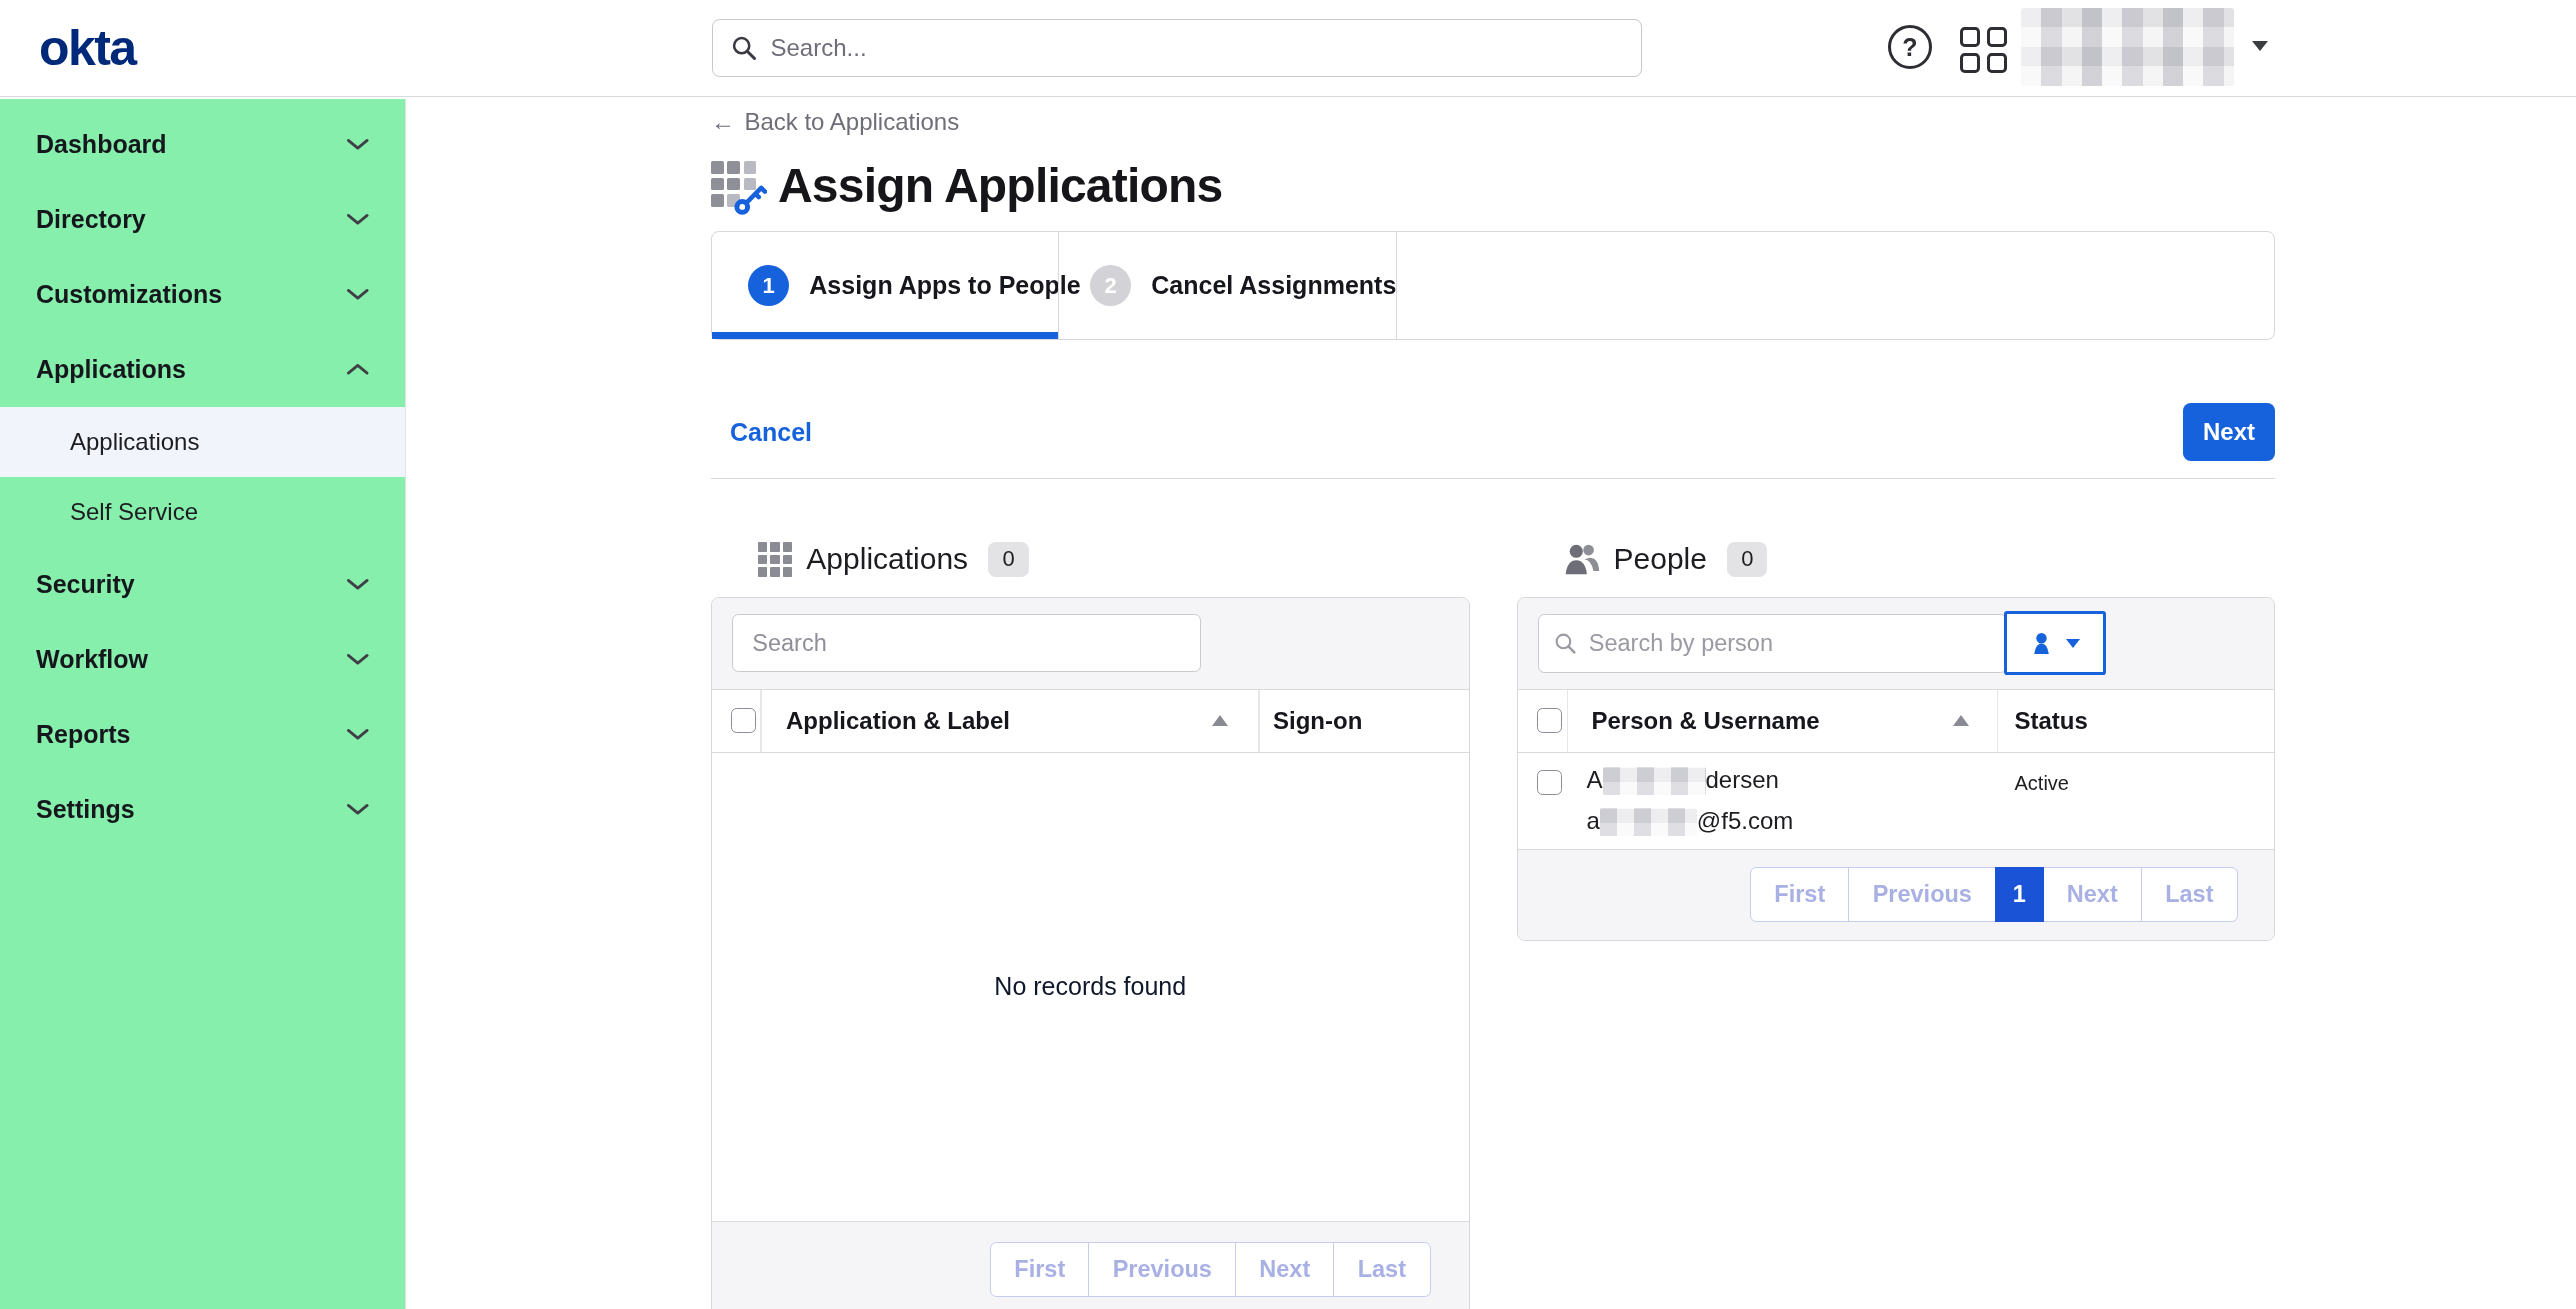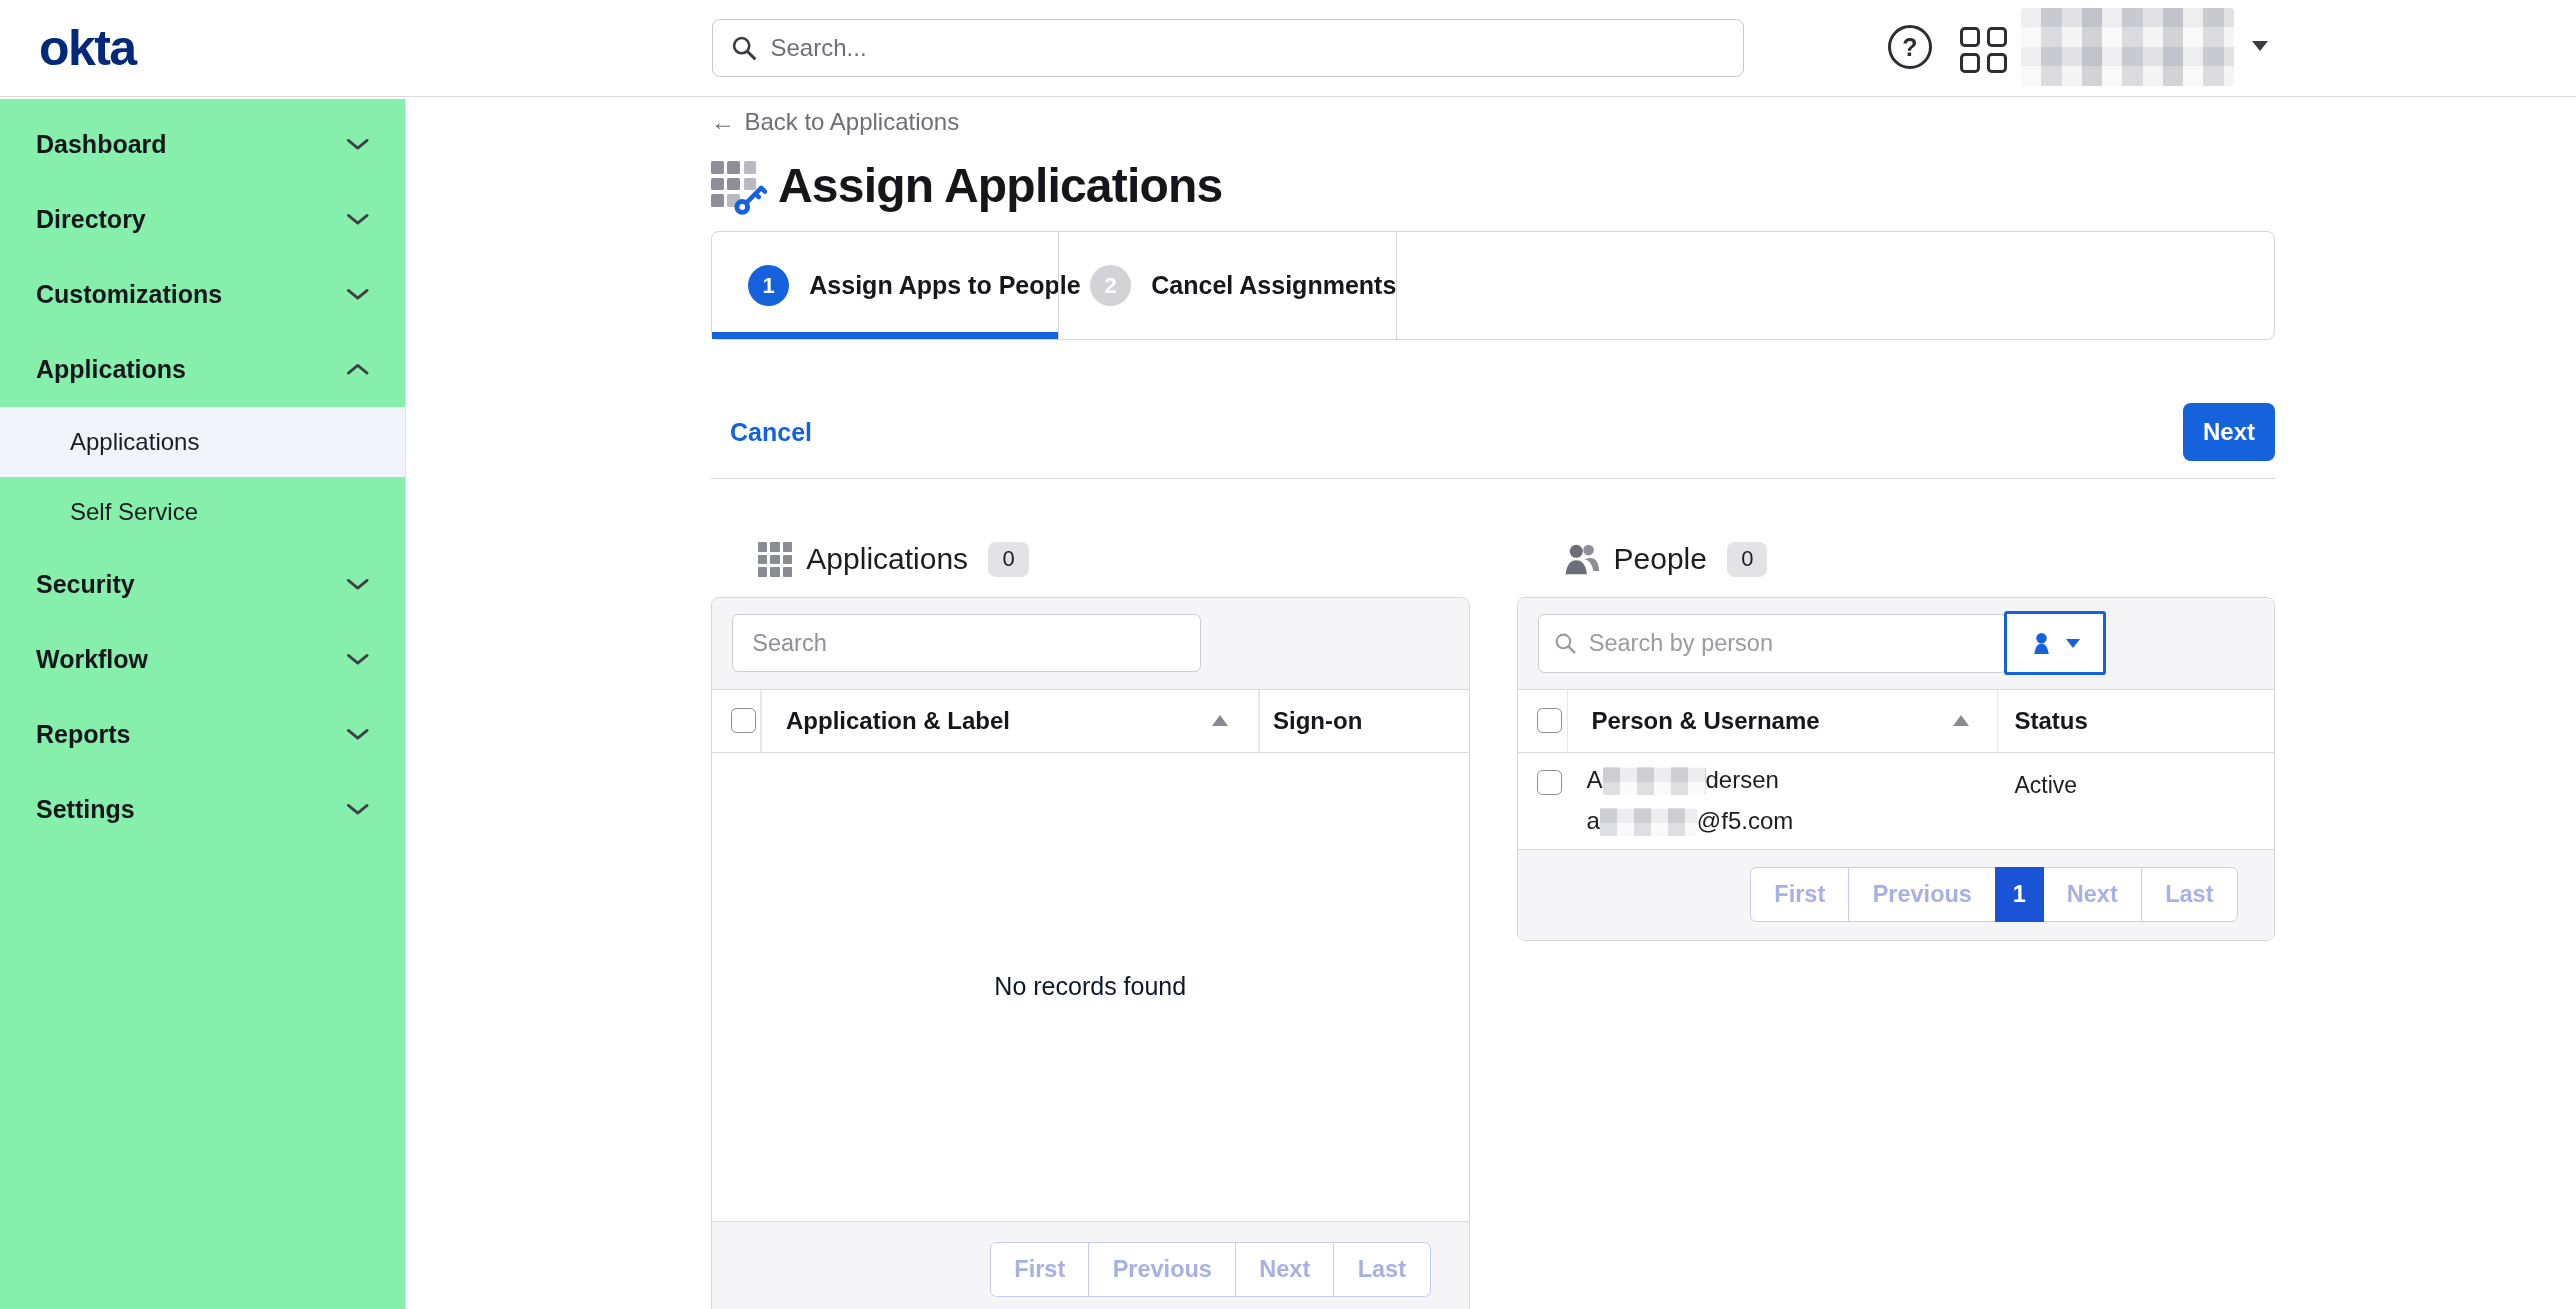--- a/index.html
+++ b/index.html
@@ -6,21 +6,21 @@
   html,body { width:2576px; height:1309px; }
   body {
     position:relative; overflow:hidden; background:#fff;
     font-family:"Liberation Sans", sans-serif; color:#1d1d21;
   }
   
   .topbar { position:absolute; top:0; left:0; right:0; height:97px; background:#fff;
             border-bottom:1.6px solid #d9d9de; z-index:5; }
   .logo { position:absolute; left:39px; top:50%; transform:translateY(-50%);
           font-size:50px; font-weight:bold; color:#00297a; letter-spacing:-1.6px; }
-  .gsearch { position:absolute; left:712px; top:19px; width:1032px; height:58px;
+  .gsearch { position:absolute; left:712px; top:19px; width:930px; height:58px;
              border:1.6px solid #c7c7cd; border-radius:7.8px; background:#fff;
              display:flex; align-items:center; padding:0 17px; gap:12.5px; }
   .gsearch input { border:none; outline:none; flex:1; font-size:24px; color:#1d1d21;
                    font-family:inherit; background:transparent; }
   .gsearch input::placeholder { color:#6e6e78; }
   .help { position:absolute; left:1888px; top:25px; width:44px; height:44px;
           border:3.1px solid #2d2d33; border-radius:50%; display:flex; align-items:center;
           justify-content:center; font-size:25px; font-weight:bold; color:#2d2d33; }
   .appgrid { position:absolute; left:1960px; top:26.6px; display:grid;
              grid-template-columns:20.3px 20.3px; grid-template-rows:20.3px 20.3px; gap:6.3px; }
@@ -129,21 +129,21 @@
   .prow { height:96px; position:relative; background:#fff; flex:0 0 auto; }
   .prow .cb { position:absolute; left:19px; top:17px; }
   .ptext { position:absolute; left:69px; top:6.3px; font-size:24px; line-height:41px; color:#1d1d21; }
   .redact { display:inline-block; height:28px; vertical-align:-7px; border-radius:1.6px;
     background-color:#ededef;
     background-image:
       repeating-linear-gradient(90deg, rgba(170,170,182,.3) 0 17px, rgba(255,255,255,.5) 17px 34px),
       repeating-linear-gradient(0deg, rgba(255,255,255,.45) 0 13.3px, rgba(165,165,177,.24) 13.3px 26.6px);
   }
   .r1 { width:103px; } .r2 { width:97px; }
-  .pstatus { position:absolute; left:497px; top:19px; font-size:23px; color:#1d1d21; }
+  .pstatus { position:absolute; left:497px; top:19px; font-size:20px; color:#1d1d21; }
 </style>
 </head>
 <body>
 
 <div class="topbar">
   <div class="logo">okta</div>
   <div class="gsearch">
     <svg width="28" height="28" viewBox="0 0 24 24">
       <circle cx="10" cy="10" r="6.5" fill="none" stroke="#3a3a42" stroke-width="2.2"></circle>
       <line x1="15" y1="15" x2="21" y2="21" stroke="#3a3a42" stroke-width="2.6" stroke-linecap="round"></line>

